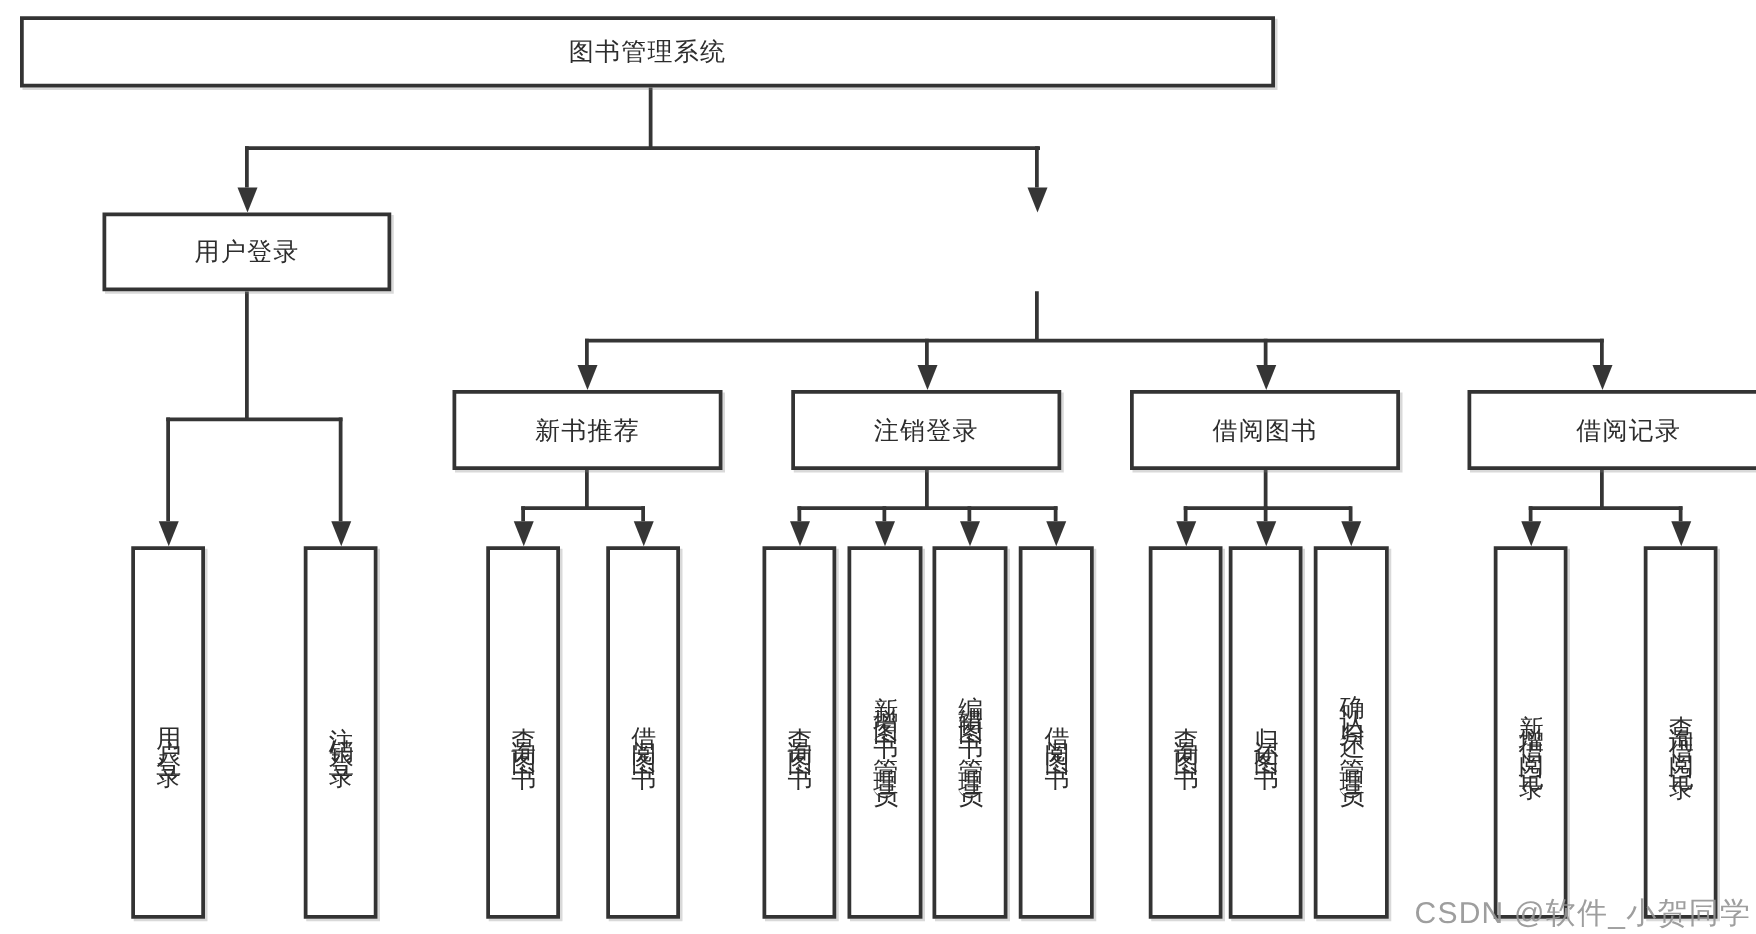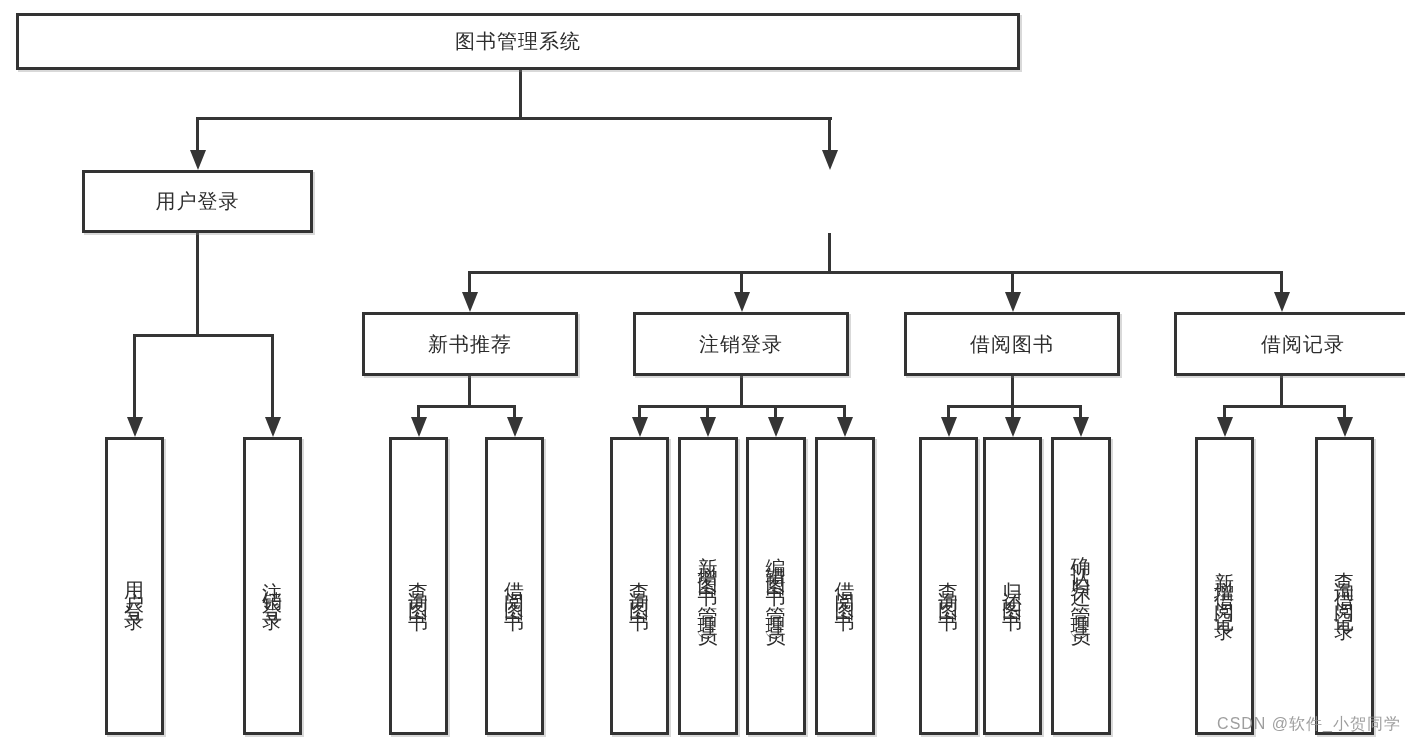--- a/index.html
+++ b/index.html
@@ -33,21 +33,21 @@
     color:#2d2d2d;font-size:20px;letter-spacing:1px;
   }
   .leaf span{
     writing-mode:vertical-lr;
     letter-spacing:10px;
     font-size:20px;line-height:1;
     color:#2d2d2d;
   }
   .watermark{
     position:absolute;top:714px;right:4px;
-    font-size:16px;color:rgba(150,150,150,0.92);
+    font-size:24px;color:rgba(150,150,150,0.92);
     letter-spacing:1px;white-space:nowrap;z-index:5;
   }
 </style>
 </head>
 <body>
 
 <div class="canvas">
 
   <div class="line v" style="left:519px;top:69px;height:51px"></div>
   <div class="line h" style="left:196px;top:117px;width:636px"></div>

